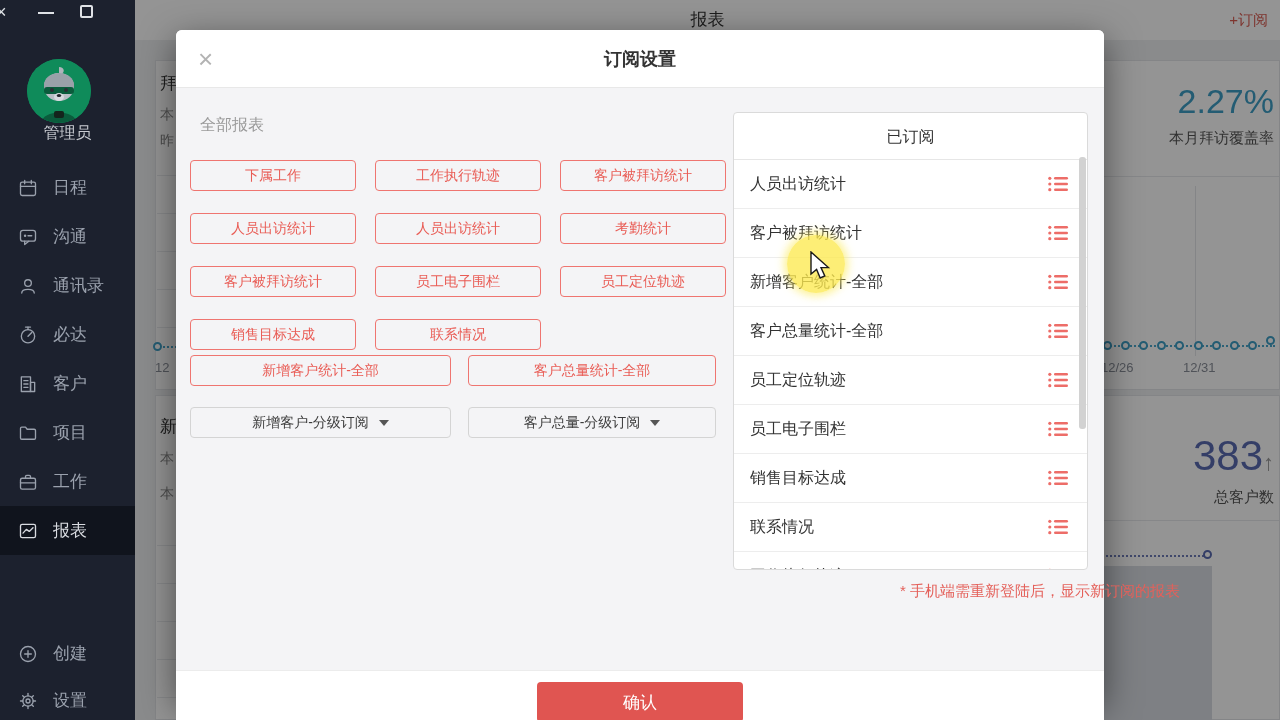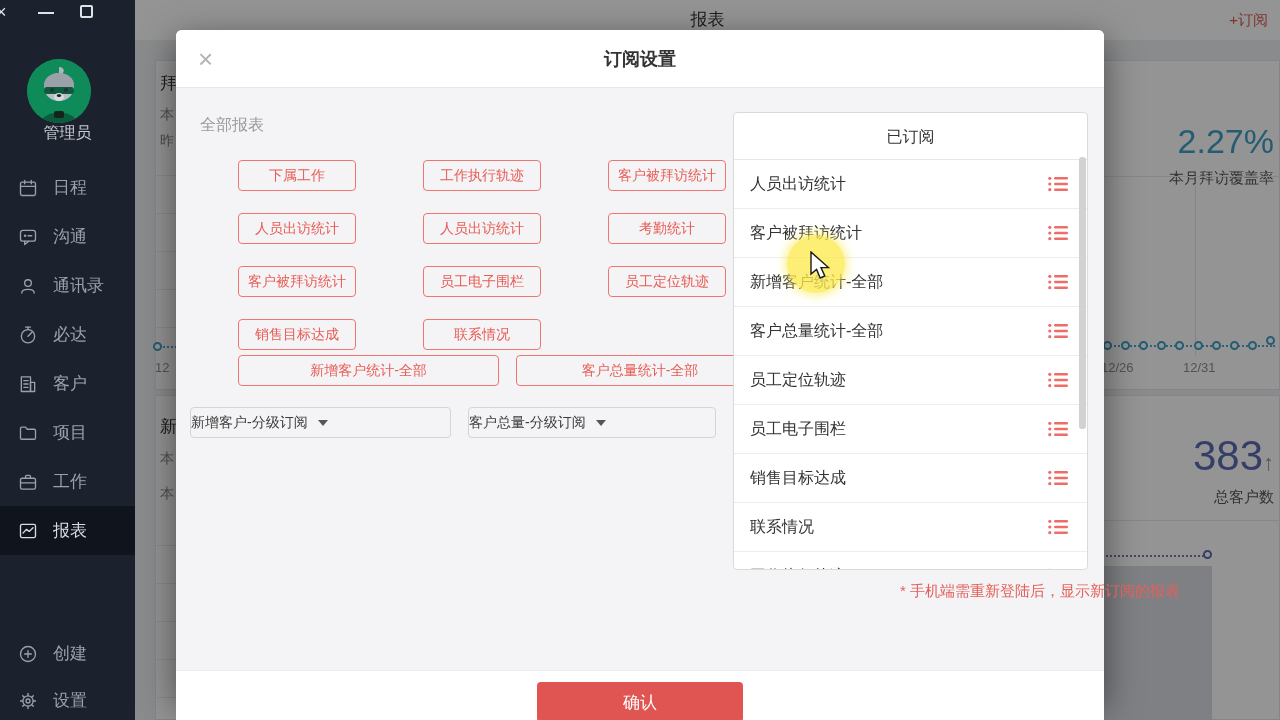--- a/index.html
+++ b/index.html
@@ -30,21 +30,21 @@
   .subscribe-link { position:absolute; right:12px; top:11px; color:#d95c52; font-size:15px; }
   .card { position:absolute; background:#fff; border:1px solid #e3e5e9; }
   .card-a1 { left:20px; top:60px; width:462px; height:330px; }
   .card-b1 { left:505px; top:60px; width:640px; height:330px; }
   .card-a2 { left:20px; top:395px; width:462px; height:325px; }
   .card-b2 { left:505px; top:395px; width:640px; height:325px; }
   .frag-title { position:absolute; font-size:17px; color:#333; }
   .frag-line { position:absolute; font-size:14px; color:#888; }
   .gridlines { position:absolute; left:22px; background:repeating-linear-gradient(to bottom,#e9ebee 0,#e9ebee 1px,transparent 1px,transparent 38px); }
   .stat-block { position:absolute; right:6px; width:150px; text-align:right; }
-  .stat-value { font-size:34px; color:#3e9fc6;margin-top:40px; }
+  .stat-value { font-size:34px; color:#3e9fc6; }
   .stat-label { font-size:15px; color:#555; margin-top:8px; }
   .stat-value-indigo { font-size:42px; color:#5b6cb2; }
   .stat-arrow { font-size:22px; color:#9a9a9a; }
   .hline { position:absolute; height:1px; background:#e7e9ec; }
   .vline { position:absolute; width:1px; background:#e3e5e9; }
   .dot-row { position:absolute; left:968px; top:341px; width:172px; display:flex; justify-content:space-between; }
   .dot-row::before { content:""; position:absolute; left:0; right:0; top:4px; border-top:2px dotted #4ba8cc; }
   .tdot { position:relative; width:9px; height:9px; border:2px solid #3e9fc6; border-radius:50%; background:#fff; }
   .tdot:last-child { transform:translateY(-5px); }
   .mini-dot { position:absolute; left:18px; top:342px; width:9px; height:9px; border:2px solid #3e9fc6; border-radius:50%; background:#fff; }
@@ -59,26 +59,26 @@
   .overlay { position:absolute; left:0; top:0; width:1145px; height:720px; background:rgba(0,0,0,0.42); z-index:10; }
 
   
   .modal { position:absolute; left:176px; top:30px; width:928px; height:670px; background:#f4f4f6; border-radius:6px; box-shadow:0 10px 35px rgba(0,0,0,0.5); z-index:20; }
   .modal-header { position:absolute; left:0; top:0; width:928px; height:58px; background:#fff; border-bottom:1px solid #e8e8e8; border-radius:6px 6px 0 0; }
   .modal-title { position:absolute; left:0; top:0; width:928px; height:58px; line-height:58px; text-align:center; font-size:18px; font-weight:bold; color:#333; }
   .modal-close { position:absolute; left:22px; top:14px; font-size:26px; color:#b3b3b3; cursor:pointer; font-weight:300; }
   .modal-body { position:absolute; left:0; top:58px; width:1044px; height:582px; }
   .all-label { position:absolute; left:24px; top:27px; font-size:16px; color:#999; }
   .btn-grid { position:absolute; left:14px; top:72px; display:grid; grid-template-columns:repeat(3,166px); column-gap:19px; row-gap:22px; }
-  .rbtn { height:31px; border:1px solid #ef7570; border-radius:4px; color:#e95c55; font-size:14px; display:flex; align-items:center; justify-content:center; background:transparent; cursor:pointer;margin-left:48px; }
+  .rbtn { height:31px; border:1px solid #ef7570; border-radius:4px; color:#e95c55; font-size:14px; display:flex; align-items:center; justify-content:center; background:transparent; cursor:pointer; }
   .wide-a { position:absolute; left:14px; top:267px; width:261px; }
   .wide-b { position:absolute; left:292px; top:267px; width:248px; }
   .dd-a { position:absolute; left:14px; top:319px; width:261px; }
   .dd-b { position:absolute; left:292px; top:319px; width:248px; }
-  .dropdown { height:31px; border:1px solid #d4d4d4; border-radius:4px; color:#3c3c3c; font-size:14px; display:flex; align-items:center; background:transparent; cursor:pointer; }
+  .dropdown { height:31px; border:1px solid #d4d4d4; border-radius:4px; color:#3c3c3c; font-size:14px; display:flex; align-items:center; justify-content:center; background:transparent; cursor:pointer; }
   .caret { width:0; height:0; border-left:5px solid transparent; border-right:5px solid transparent; border-top:6px solid #555; margin-left:10px; }
   .sub-panel { position:absolute; left:557px; top:24px; width:355px; height:458px; background:#fff; border:1px solid #dadada; border-radius:4px; overflow:hidden; }
   .sub-header { height:47px; line-height:47px; text-align:center; font-size:16px; color:#333; border-bottom:1px solid #e6e6e6; }
   .sub-row { height:49px; display:flex; align-items:center; padding:0 18px 0 16px; border-bottom:1px solid #ededed; font-size:16px; color:#333; cursor:pointer; }
   .sub-row span { flex:1; }
   .sub-row svg { flex:none; }
   .scroll-thumb { position:absolute; right:1px; top:44px; width:7px; height:272px; background:#d2d2d2; border-radius:3px; }
   .note { position:absolute; right:40px; top:494px; font-size:15px; color:#e4605a; }
   .modal-footer { position:absolute; left:0; top:640px; width:928px; height:60px; background:#fff; border-top:1px solid #ececec; border-radius:0 0 6px 6px; display:flex; justify-content:center; }
   .confirm-btn { margin-top:11px; width:206px; height:40px; background:#e05551; border:none; border-radius:4px; color:#fff; font-size:17px; cursor:pointer; }

